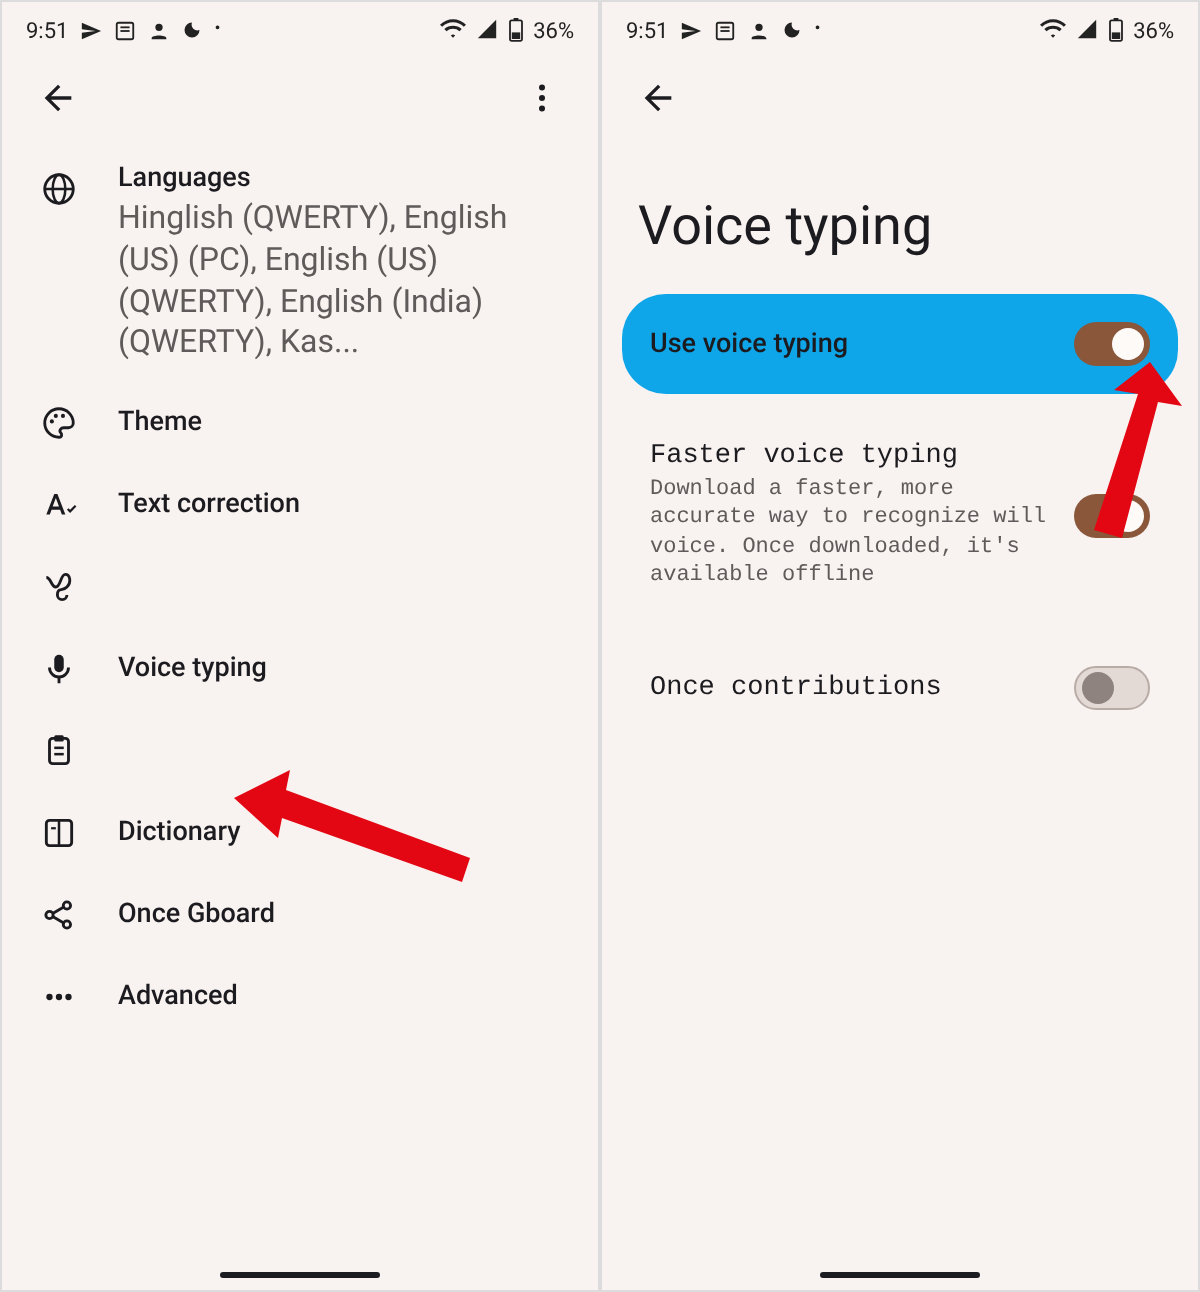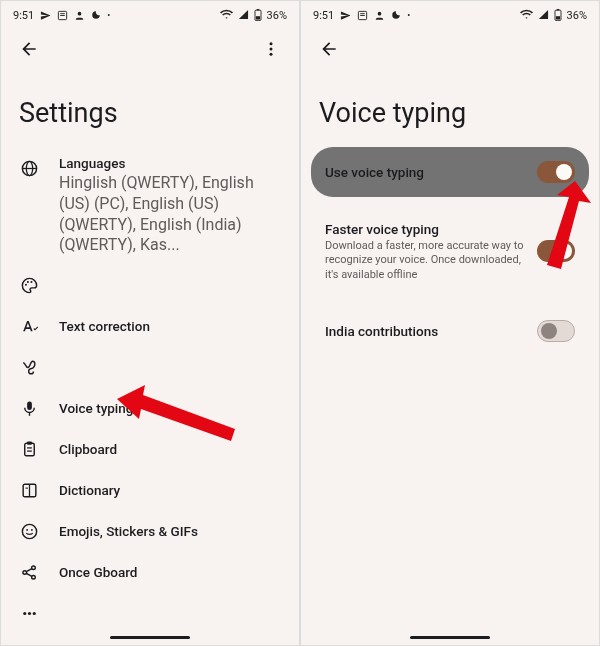--- a/index.html
+++ b/index.html
@@ -50,25 +50,25 @@
   }
   .row .text { flex: 1; display: flex; flex-direction: column; }
   .row .title { font-size: 13.5px; color: #1c1b1f; font-weight: 500; }
   .row .sub { font-size: 16px; color: #5f5b5b; line-height: 1.3; margin-top: 2px; }
 
   
   .card {
     margin: 0 10px 10px 10px; padding: 14px 14px 14px 14px; border-radius: 22px;
     display: flex; align-items: center; gap: 8px;
   }
-  .card.highlight { background: #737373; }
+  .card.highlight { background: #0ea5e9; }
   .card .ct { flex: 1; display:flex; flex-direction:column; }
   .card .ctitle { font-size: 13.5px; color: #1c1b1f; font-weight: 500; }
   .card .csub { font-size: 11px; color: #5f5b5b; line-height: 1.3; margin-top: 2px; }
-  .card.plain { padding-left: 14px; padding-right: 14px; }
+  .card.plain { padding-left: 14px; padding-right: 14px; font-family: Liberation Mono, monospace; }
 
   
   .toggle {
     width: 38px; height: 22px; border-radius: 12px; position: relative; flex-shrink:0;
   }
   .toggle .knob {
     position: absolute; top: 3px; width: 16px; height: 16px; border-radius: 50%;
   }
   .toggle.on { background: #8a573b; }
   .toggle.on .knob { right: 3px; background: #fdfaf8; }
@@ -134,21 +134,20 @@
       <div class="spacer"></div>
       <div class="iconbtn">
         <svg width="18" height="18" viewBox="0 0 24 24">
             <circle cx="12" cy="5" r="2" fill="#1c1b1f"></circle>
             <circle cx="12" cy="12" r="2" fill="#1c1b1f"></circle>
             <circle cx="12" cy="19" r="2" fill="#1c1b1f"></circle>
           </svg>
       </div>
     </div>
 
-    <div class="page-title">Settings</div>
 
     <div class="list">
 
       <div class="row">
         <div class="lead">
           <svg width="19" height="19" viewBox="0 0 24 24">
               <circle cx="12" cy="12" r="9" fill="none" stroke="#1c1b1f" stroke-width="1.8"></circle>
               <ellipse cx="12" cy="12" rx="4" ry="9" fill="none" stroke="#1c1b1f" stroke-width="1.6"></ellipse>
               <line x1="3" y1="12" x2="21" y2="12" stroke="#1c1b1f" stroke-width="1.6"></line>
             </svg>
@@ -162,20 +161,23 @@
 
       <div class="row simple">
         <div class="lead">
           <svg width="19" height="19" viewBox="0 0 24 24">
               <path fill="none" stroke="#1c1b1f" stroke-width="1.8" d="M12 3a9 9 0 100 18c2 0 2-2 1-3s0-3 2-3h3a3 3 0 003-3 9 9 0 00-9-9z"></path>
               <circle cx="7.5" cy="11" r="1.3" fill="#1c1b1f"></circle>
               <circle cx="10" cy="7.5" r="1.3" fill="#1c1b1f"></circle>
               <circle cx="14.5" cy="7.5" r="1.3" fill="#1c1b1f"></circle>
             </svg>
         </div>
+        <div class="text">
+            <span class="title">Theme</span>
+          </div>
       </div>
 
       <div class="row simple">
         <div class="lead">
           <svg width="19" height="19" viewBox="0 0 24 24">
               <path fill="#1c1b1f" d="M4 18L9 5h2l5 13h-2.2l-1.1-3H7.3l-1.1 3zm4-5h4l-2-5.4z"></path>
               <path fill="#1c1b1f" d="M17 15l2 2 4-4-1-1-3 3-1-1z"></path>
             </svg>
         </div>
         <div class="text">
@@ -205,51 +207,35 @@
 
       <div class="row simple">
         <div class="lead">
           <svg width="19" height="19" viewBox="0 0 24 24">
               <rect x="6" y="4" width="12" height="16" rx="2" fill="none" stroke="#1c1b1f" stroke-width="1.8"></rect>
               <rect x="9" y="2" width="6" height="4" rx="1" fill="#1c1b1f"></rect>
               <line x1="9" y1="10" x2="15" y2="10" stroke="#1c1b1f" stroke-width="1.6"></line>
               <line x1="9" y1="14" x2="15" y2="14" stroke="#1c1b1f" stroke-width="1.6"></line>
             </svg>
         </div>
-        <div class="text">
-            <span class="title">Clipboard</span>
-          </div>
       </div>
 
       <div class="row simple">
         <div class="lead">
           <svg width="19" height="19" viewBox="0 0 24 24">
               <rect x="4" y="4" width="16" height="16" rx="2" fill="none" stroke="#1c1b1f" stroke-width="1.8"></rect>
               <line x1="12" y1="4" x2="12" y2="20" stroke="#1c1b1f" stroke-width="1.6"></line>
               <line x1="7" y1="9" x2="10" y2="9" stroke="#1c1b1f" stroke-width="1.4"></line>
             </svg>
         </div>
         <div class="text">
             <span class="title">Dictionary</span>
           </div>
       </div>
 
-      <div class="row simple">
-        <div class="lead">
-          <svg width="19" height="19" viewBox="0 0 24 24">
-              <circle cx="12" cy="12" r="9" fill="none" stroke="#1c1b1f" stroke-width="1.8"></circle>
-              <circle cx="9" cy="10" r="1.2" fill="#1c1b1f"></circle>
-              <circle cx="15" cy="10" r="1.2" fill="#1c1b1f"></circle>
-              <path d="M8 14c1 2 7 2 8 0" fill="none" stroke="#1c1b1f" stroke-width="1.6"></path>
-            </svg>
-        </div>
-        <div class="text">
-            <span class="title">Emojis, Stickers &amp; GIFs</span>
-          </div>
-      </div>
 
       <div class="row simple">
         <div class="lead">
           <svg width="19" height="19" viewBox="0 0 24 24">
               <circle cx="6" cy="12" r="2.3" fill="none" stroke="#1c1b1f" stroke-width="1.8"></circle>
               <circle cx="17" cy="6" r="2.3" fill="none" stroke="#1c1b1f" stroke-width="1.8"></circle>
               <circle cx="17" cy="18" r="2.3" fill="none" stroke="#1c1b1f" stroke-width="1.8"></circle>
               <line x1="8" y1="11" x2="15" y2="7" stroke="#1c1b1f" stroke-width="1.8"></line>
               <line x1="8" y1="13" x2="15" y2="17" stroke="#1c1b1f" stroke-width="1.8"></line>
             </svg>
@@ -260,20 +246,23 @@
       </div>
 
       <div class="row simple">
         <div class="lead">
           <svg width="19" height="19" viewBox="0 0 24 24">
               <circle cx="6" cy="12" r="2" fill="#1c1b1f"></circle>
               <circle cx="12" cy="12" r="2" fill="#1c1b1f"></circle>
               <circle cx="18" cy="12" r="2" fill="#1c1b1f"></circle>
             </svg>
         </div>
+        <div class="text">
+            <span class="title">Advanced</span>
+          </div>
       </div>
 
     </div>
 
     <div class="navpill"></div>
 
     <svg class="arrow" style="left:116px; top:378px;" width="120" height="70" viewBox="0 0 120 70">
       <defs></defs>
       <polygon points="0,20 28,6 26,16 118,50 114,62 24,30 22,40" fill="#e30613"></polygon>
     </svg>
@@ -330,30 +319,30 @@
         <span class="ctitle">Use voice typing</span>
       </div>
       <div class="toggle on">
           <div class="knob"></div>
         </div>
     </div>
 
     <div class="card plain">
       <div class="ct">
         <span class="ctitle">Faster voice typing</span>
-        <span class="csub">Download a faster, more accurate way to recognize your voice. Once downloaded, it's available offline</span>
+        <span class="csub">Download a faster, more accurate way to recognize will voice. Once downloaded, it's available offline</span>
       </div>
       <div class="toggle on">
           <div class="knob"></div>
         </div>
     </div>
 
     <div class="card plain">
       <div class="ct">
-        <span class="ctitle">India contributions</span>
+        <span class="ctitle">Once contributions</span>
       </div>
       <div class="toggle off">
           <div class="knob"></div>
         </div>
     </div>
 
     <div class="navpill"></div>
 
     <svg class="arrow" style="left:212px; top:180px;" width="90" height="90" viewBox="0 0 90 90">
       <polygon points="62,0 78,22 66,20 48,88 34,84 56,16 44,14" fill="#e30613"></polygon>

